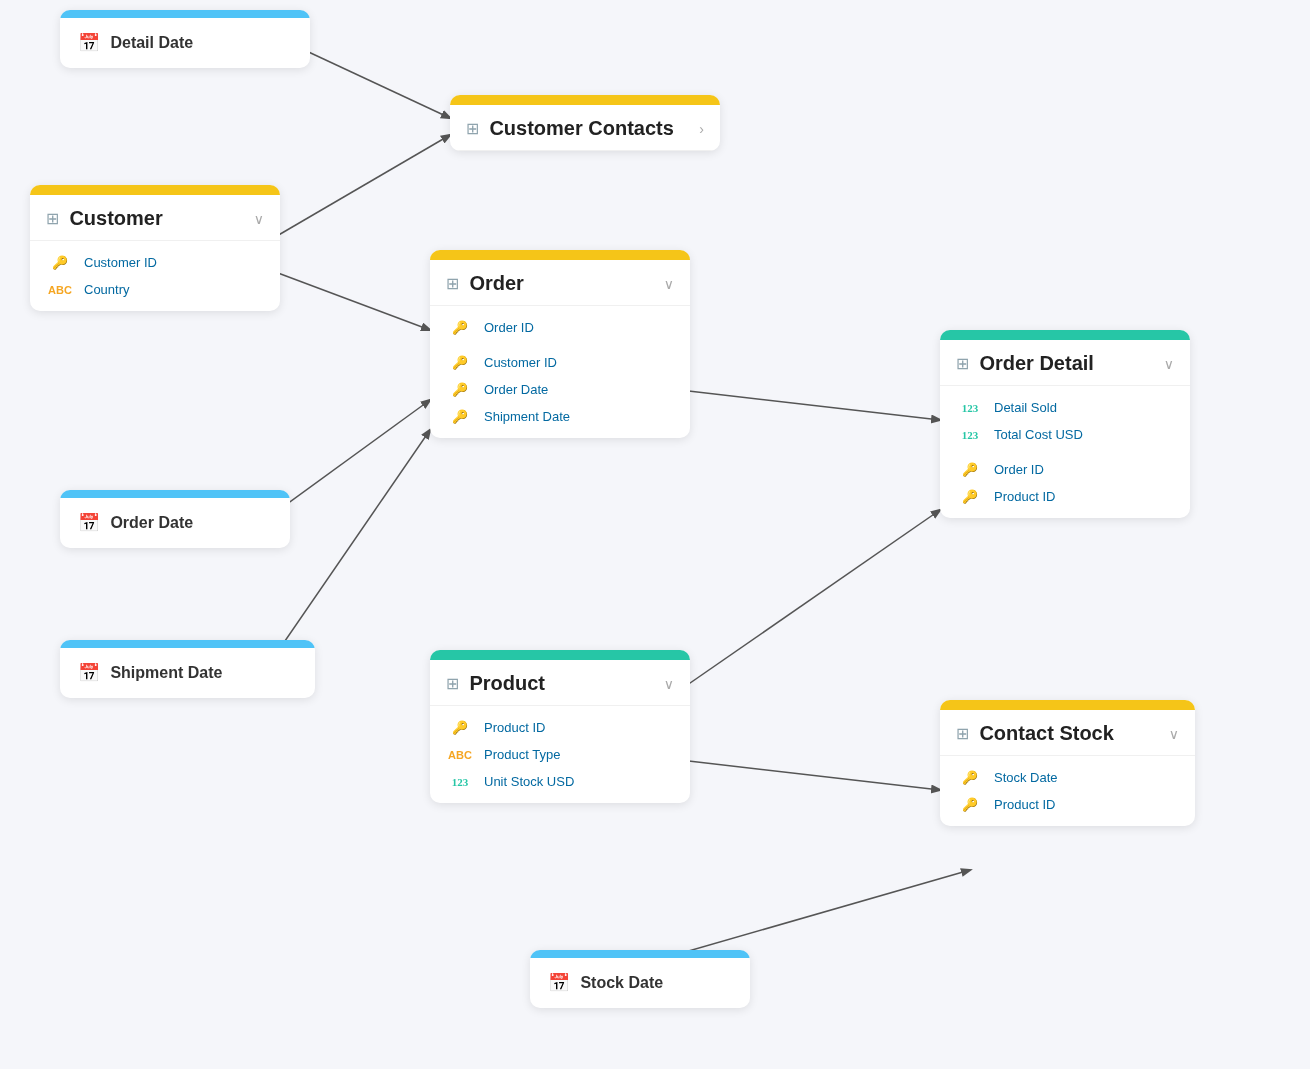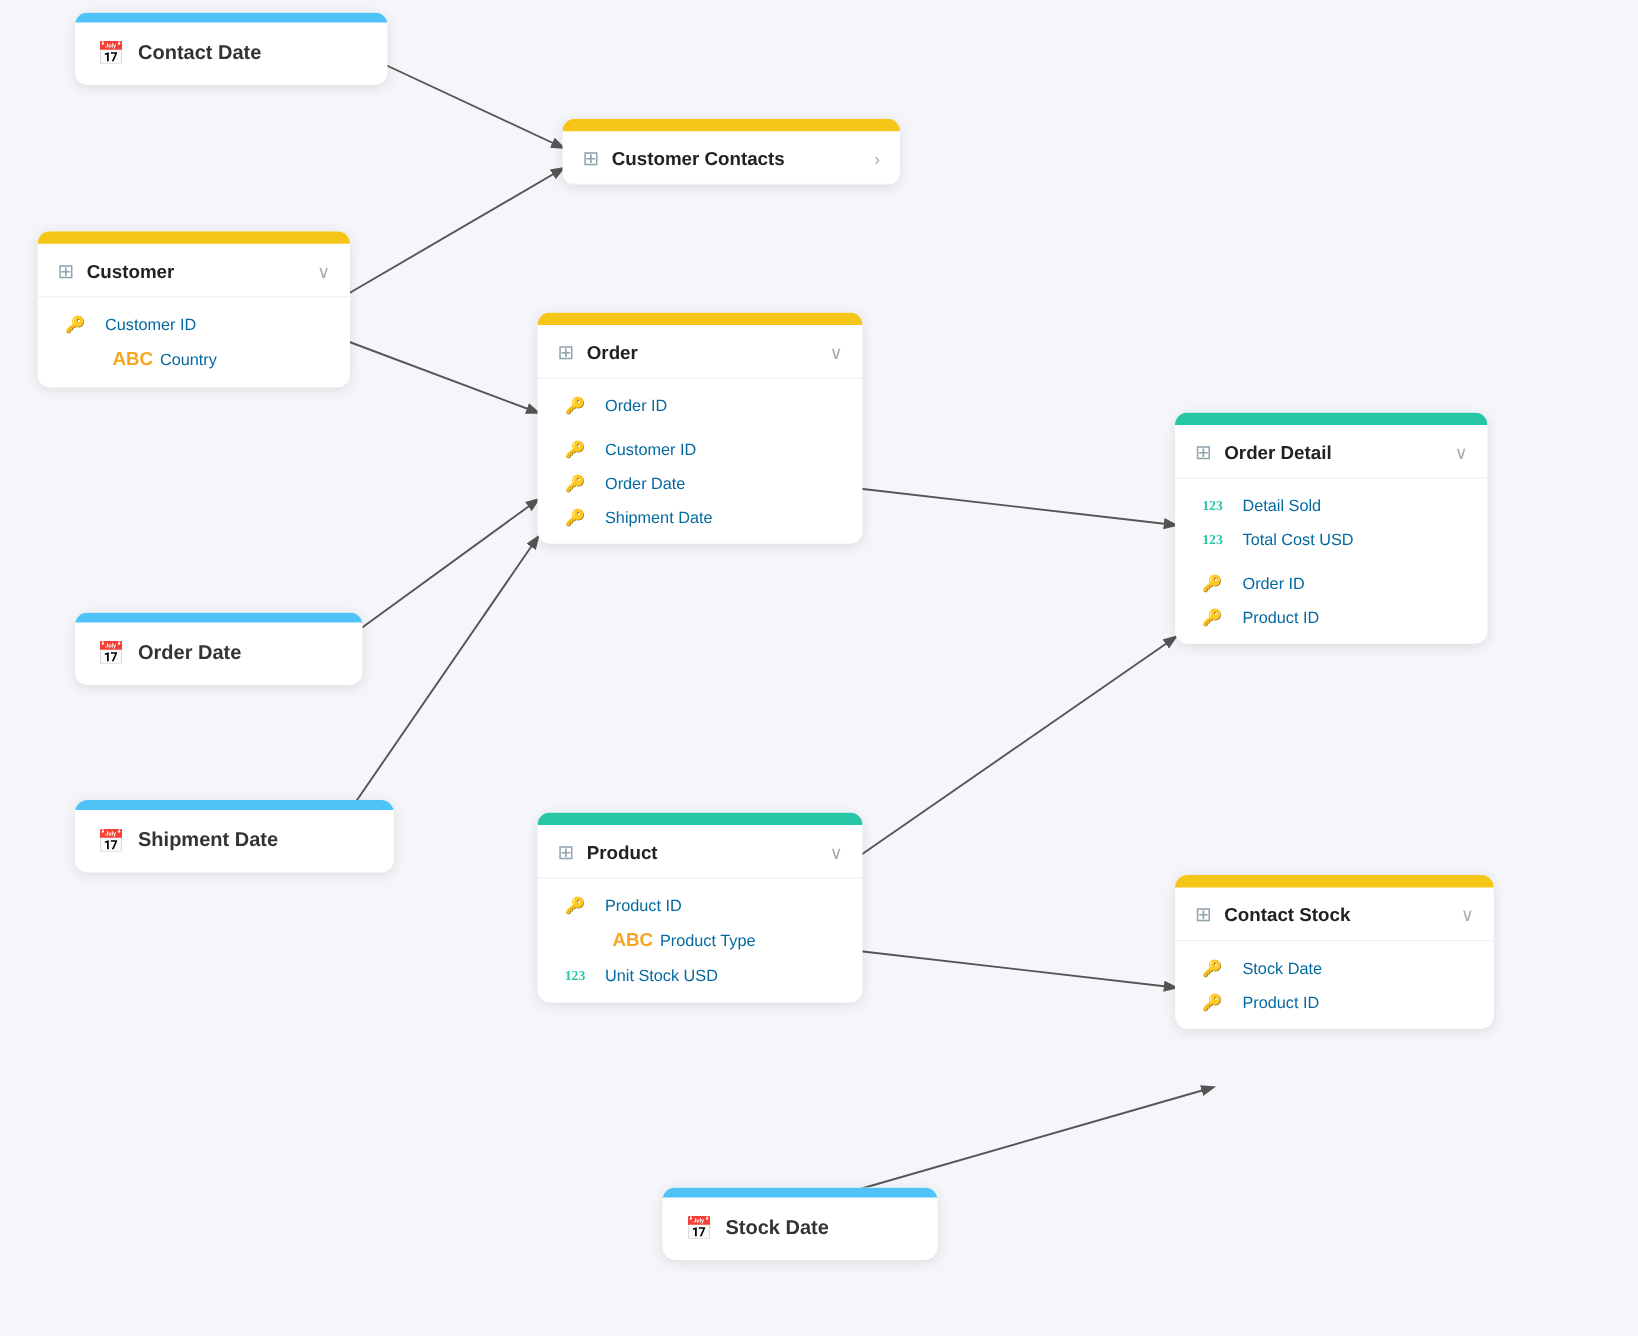--- a/index.html
+++ b/index.html
@@ -77,21 +77,21 @@
       align-items: center;
       gap: 10px;
       padding: 12px 16px 10px 16px;
       border-bottom: 1px solid #f0f0f0;
     }
     .table-node .node-title .tbl-icon {
       color: #90a4ae;
       font-size: 16px;
     }
     .table-node .node-title .tbl-label {
-      font-size: 15px;
+      font-size: 20px;
       font-weight: 700;
       color: #222;
       flex: 1;
     }
     .table-node .node-title .chevron {
       color: #aaa;
       font-size: 14px;
     }
 
     .table-node .fields {
@@ -103,21 +103,21 @@
       gap: 10px;
       padding: 6px 16px;
     }
     .field-row .field-icon {
       font-size: 13px;
       width: 28px;
       text-align: center;
       font-weight: 600;
     }
     .field-icon.key { color: #f5a623; }
-    .field-icon.abc { color: #f5a623; font-size: 15px; margin-left: 44px; }
+    .field-icon.abc { color: #f5a623; font-size: 11px; }
     .field-icon.num { color: #26c6a6; font-size: 11px; font-family: Liberation Serif, serif; }
     .field-row .field-label {
       font-size: 13px;
       color: #0369a1;
     }
 
     .field-divider {
       height: 8px;
     }
   </style>
@@ -150,21 +150,21 @@
       <marker id="arrow" markerWidth="8" markerHeight="8" refX="6" refY="3" orient="auto">
         <path d="M0,0 L0,6 L8,3 z" fill="#555"></path>
       </marker>
     </defs>
   </svg>
 
   <div class="date-node" style="left:60px; top:10px; width:250px;">
     <div class="node-header" style="background:#4fc3f7;"></div>
     <div class="node-body">
       <span class="icon">📅</span>
-      <span class="label">Contact Date</span>
+      <span class="label">Detail Date</span>
     </div>
   </div>
 
   <div class="table-node" style="left:30px; top:185px; width:250px;">
     <div class="node-header yellow"></div>
     <div class="node-title">
       <span class="tbl-icon">⊞</span>
       <span class="tbl-label">Customer</span>
       <span class="chevron">∨</span>
     </div>

